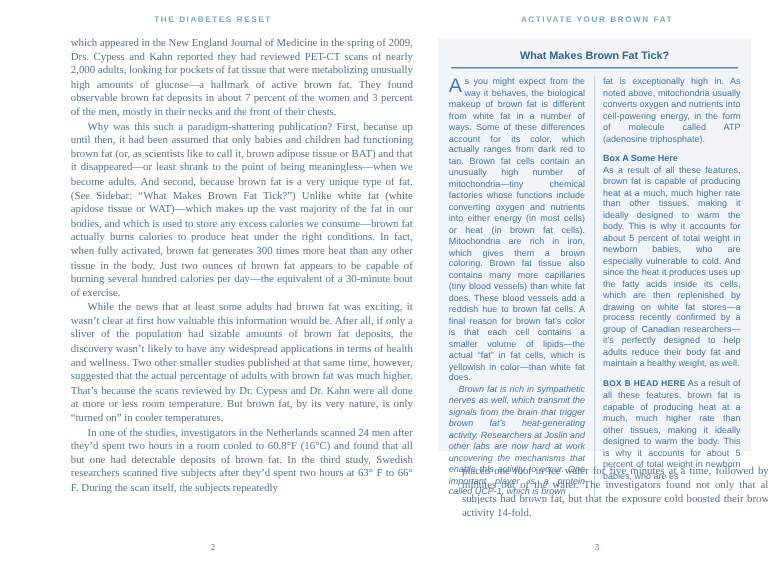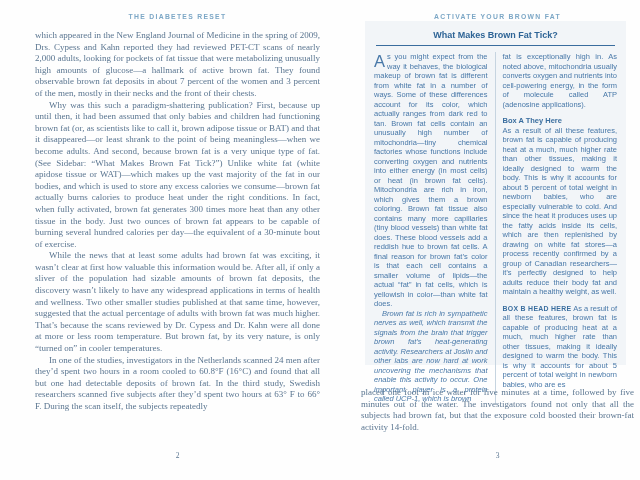--- a/index.html
+++ b/index.html
@@ -12,33 +12,33 @@
     font-family:"Liberation Sans", sans-serif; font-weight:bold;
     font-size:6.8px; letter-spacing:1.3px; color:#7ca7c6;
   }
 
   .page { position:absolute; top:0; height:480px; }
   .page-left  { left:35px;  width:285px; }
   .page-right { left:361px; width:273px; }
 
   .body-serif {
     font-family:"Liberation Serif", serif; font-size:9px; line-height:11.6px;
-    color:#5a7590; text-align:justify;
+    color:#5a7590; text-align:justify;margin-left:24px;
   }
   .left-body { position:absolute; top:30px; left:0; width:285px; }
   .left-body p { text-indent:14px; }
   .left-body p.noindent { text-indent:0; }
 
   .folio {
     position:absolute; top:451px; width:100%; text-align:center;
     font-family:"Liberation Serif", serif; font-size:7.5px; color:#5a7590;
   }
 
   .sidebar-box {
-    position:absolute; top:21px; left:4px; width:261px; height:344px;
+    position:absolute; top:32px; left:4px; width:261px; height:344px;
     background:#f2f5f8; padding:6px 9px 0 9px;
   }
   .box-title {
     text-align:center; font-family:"Liberation Sans", sans-serif;
     font-weight:bold; font-size:9px; color:#2e6496; margin-top:3px;
   }
   .box-rule { border-bottom:1px solid #3a6d9e; margin:5px 2px 6px 2px; }
   .box-cols { display:flex; }
   .box-col {
     font-family:"Liberation Sans", sans-serif; font-size:7.5px; line-height:9.5px;
@@ -80,22 +80,22 @@
 
     <div class="sidebar-box">
       <div class="box-title">What Makes Brown Fat Tick?</div>
       <div class="box-rule"></div>
       <div class="box-cols">
         <div class="box-col col1">
           <p><span class="dropcap">A</span><span>s you might expect from the way it behaves, the biological makeup of brown fat is different from white fat in a number of ways. Some of these differences account for its color, which actually ranges from dark red to tan. Brown fat cells contain an unusually high number of mitochondria—tiny chemical factories whose functions include converting oxygen and nutrients into either energy (in most cells) or heat (in brown fat cells). Mitochondria are rich in iron, which gives them a brown coloring. Brown fat tissue also contains many more capillaries (tiny blood vessels) than white fat does. These blood vessels add a reddish hue to brown fat cells. A final reason for brown fat’s color is that each cell contains a smaller volume of lipids—the actual “fat” in fat cells, which is yellowish in color—than white fat does.</span></p>
           <p class="indent">Brown fat is rich in sympathetic nerves as well, which transmit the signals from the brain that trigger brown fat’s heat-generating activity. Researchers at Joslin and other labs are now hard at work uncovering the mechanisms that enable this activity to occur. One important player is a protein called UCP-1, which is brown</p>
         </div>
         <div class="box-col col2">
-          <p>fat is exceptionally high in. As noted above, mitochondria usually converts oxygen and nutrients into cell-powering energy, in the form of molecule called ATP (adenosine applications).</p>
-          <p class="box-head">Box A They Here</p>
+          <p>fat is exceptionally high in. As noted above, mitochondria usually converts oxygen and nutrients into cell-powering energy, in the form of molecule called ATP (adenosine triphosphate).</p>
+          <p class="box-head">Box A Some Here</p>
           <p>As a result of all these features, brown fat is capable of producing heat at a much, much higher rate than other tissues, making it ideally designed to warm the body. This is why it accounts for about 5 percent of total weight in newborn babies, who are especially vulnerable to cold. And since the heat it produces uses up the fatty acids inside its cells, which are then replenished by drawing on white fat stores—a process recently confirmed by a group of Canadian researchers—it’s perfectly designed to help adults reduce their body fat and maintain a healthy weight, as well.</p>
           <p class="runin"><b>BOX B HEAD HERE</b> <span>As a result of all these features, brown fat is capable of producing heat at a much, much higher rate than other tissues, making it ideally designed to warm the body. This is why it accounts for about 5 percent of total weight in newborn babies, who are es</span></p>
         </div>
       </div>
     </div>
 
     <p class="bottom-para body-serif">placed one foot in ice water for five minutes at a time, followed by five minutes out of the water. The investigators found not only that all the subjects had brown fat, but that the exposure cold boosted their brown-fat activity 14-fold.</p>
     <div class="folio">3</div>
   </div>
 

